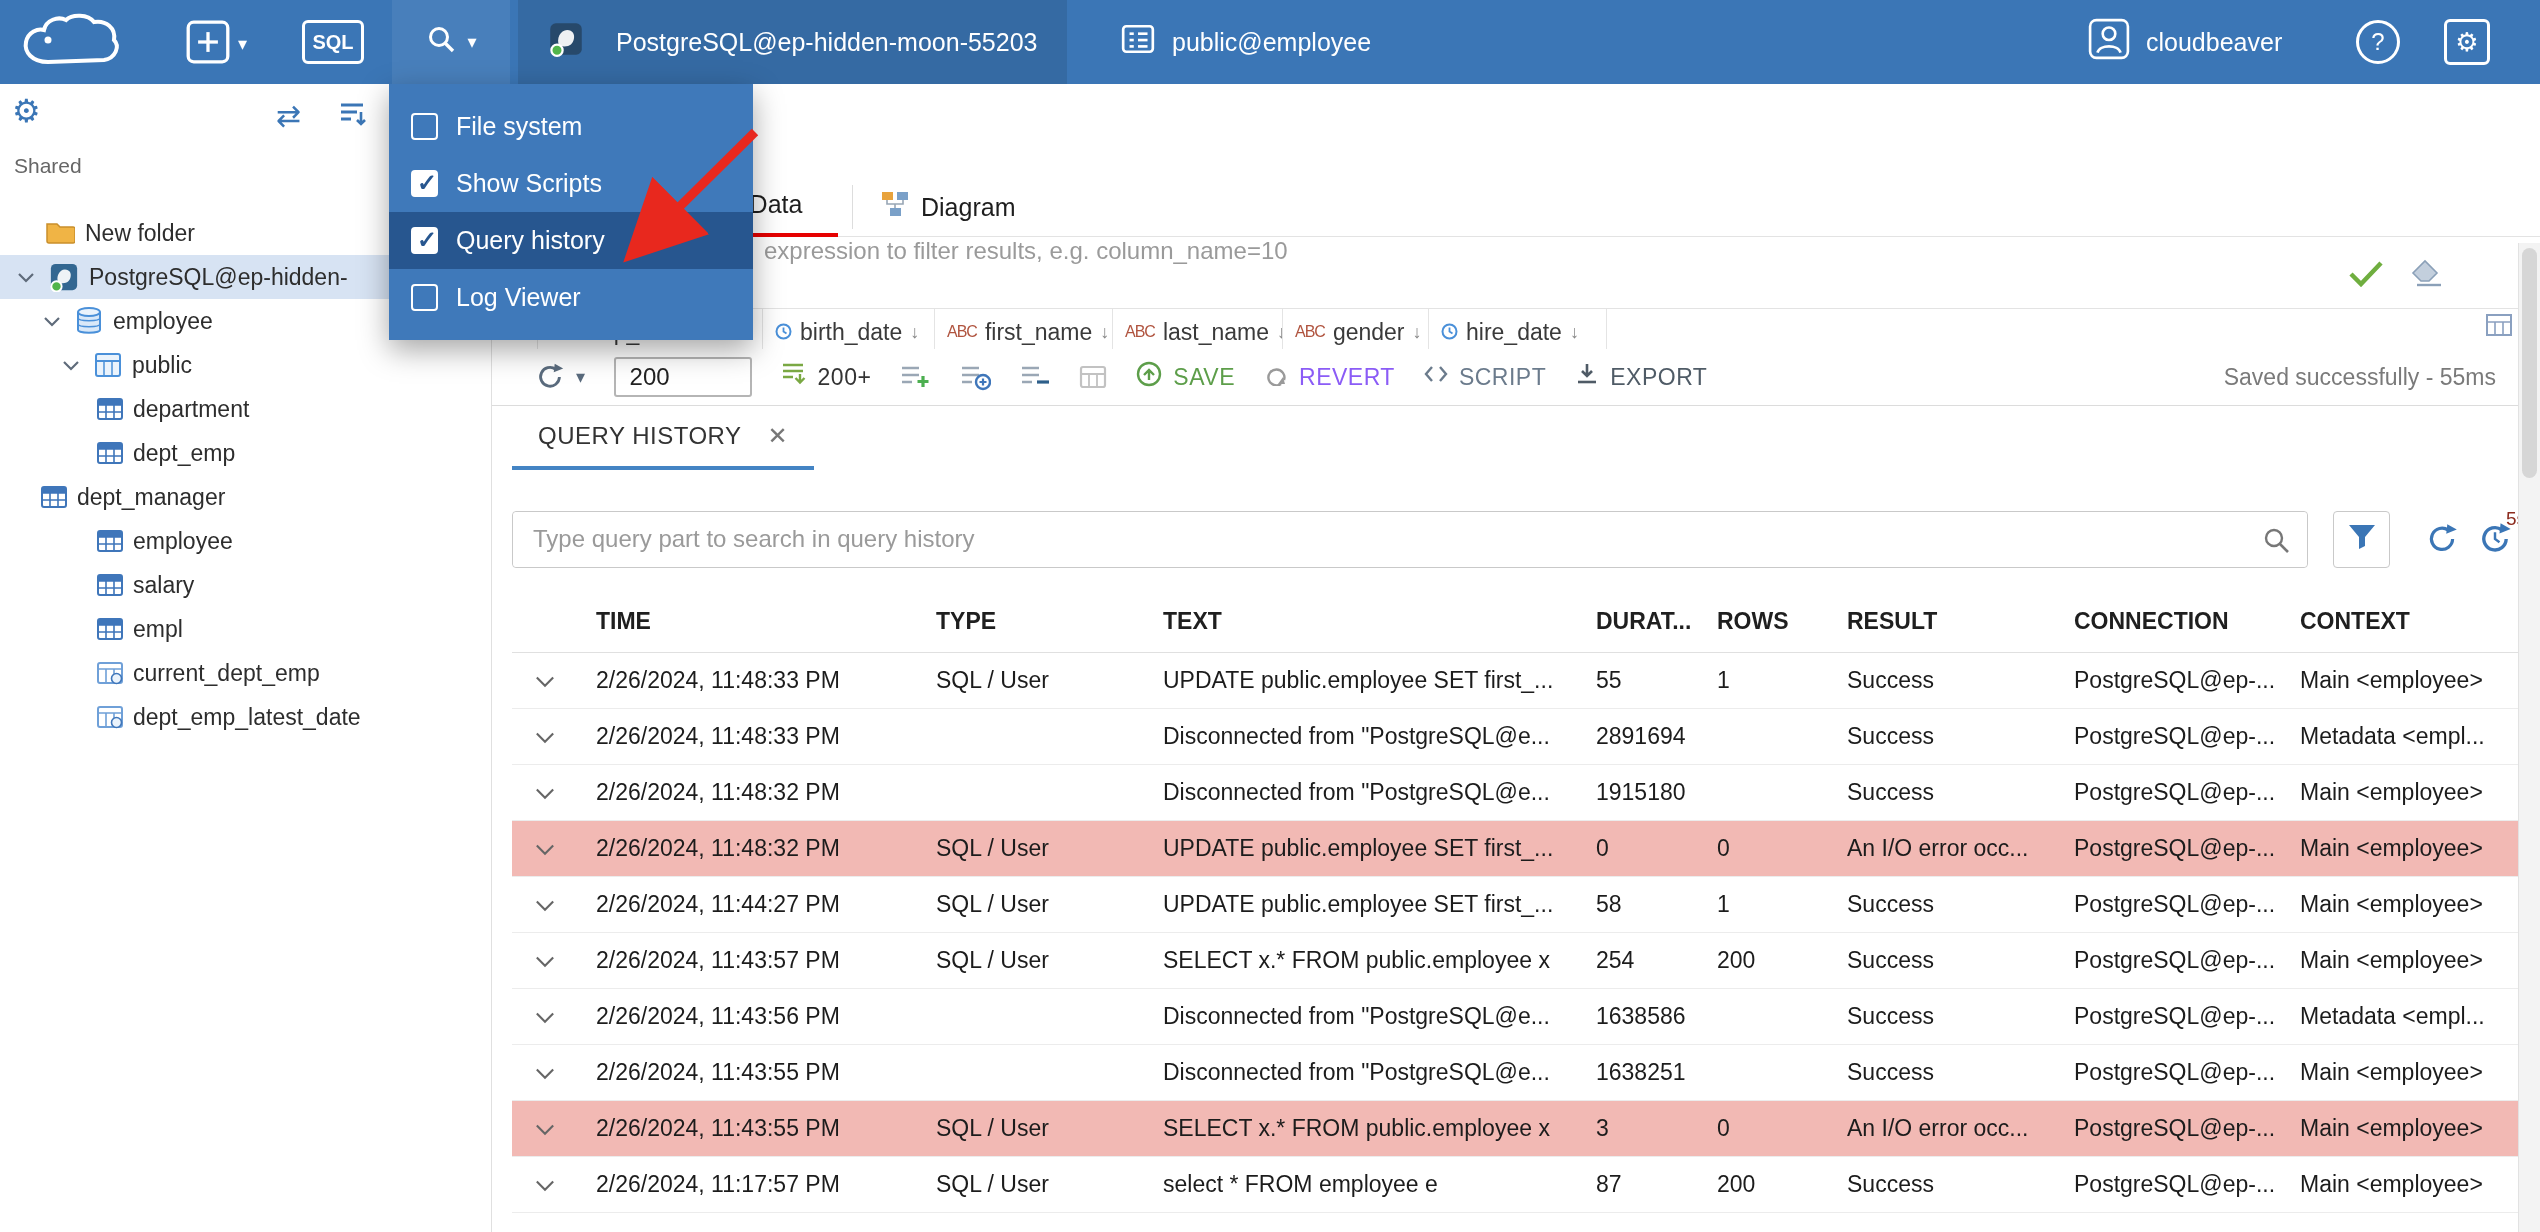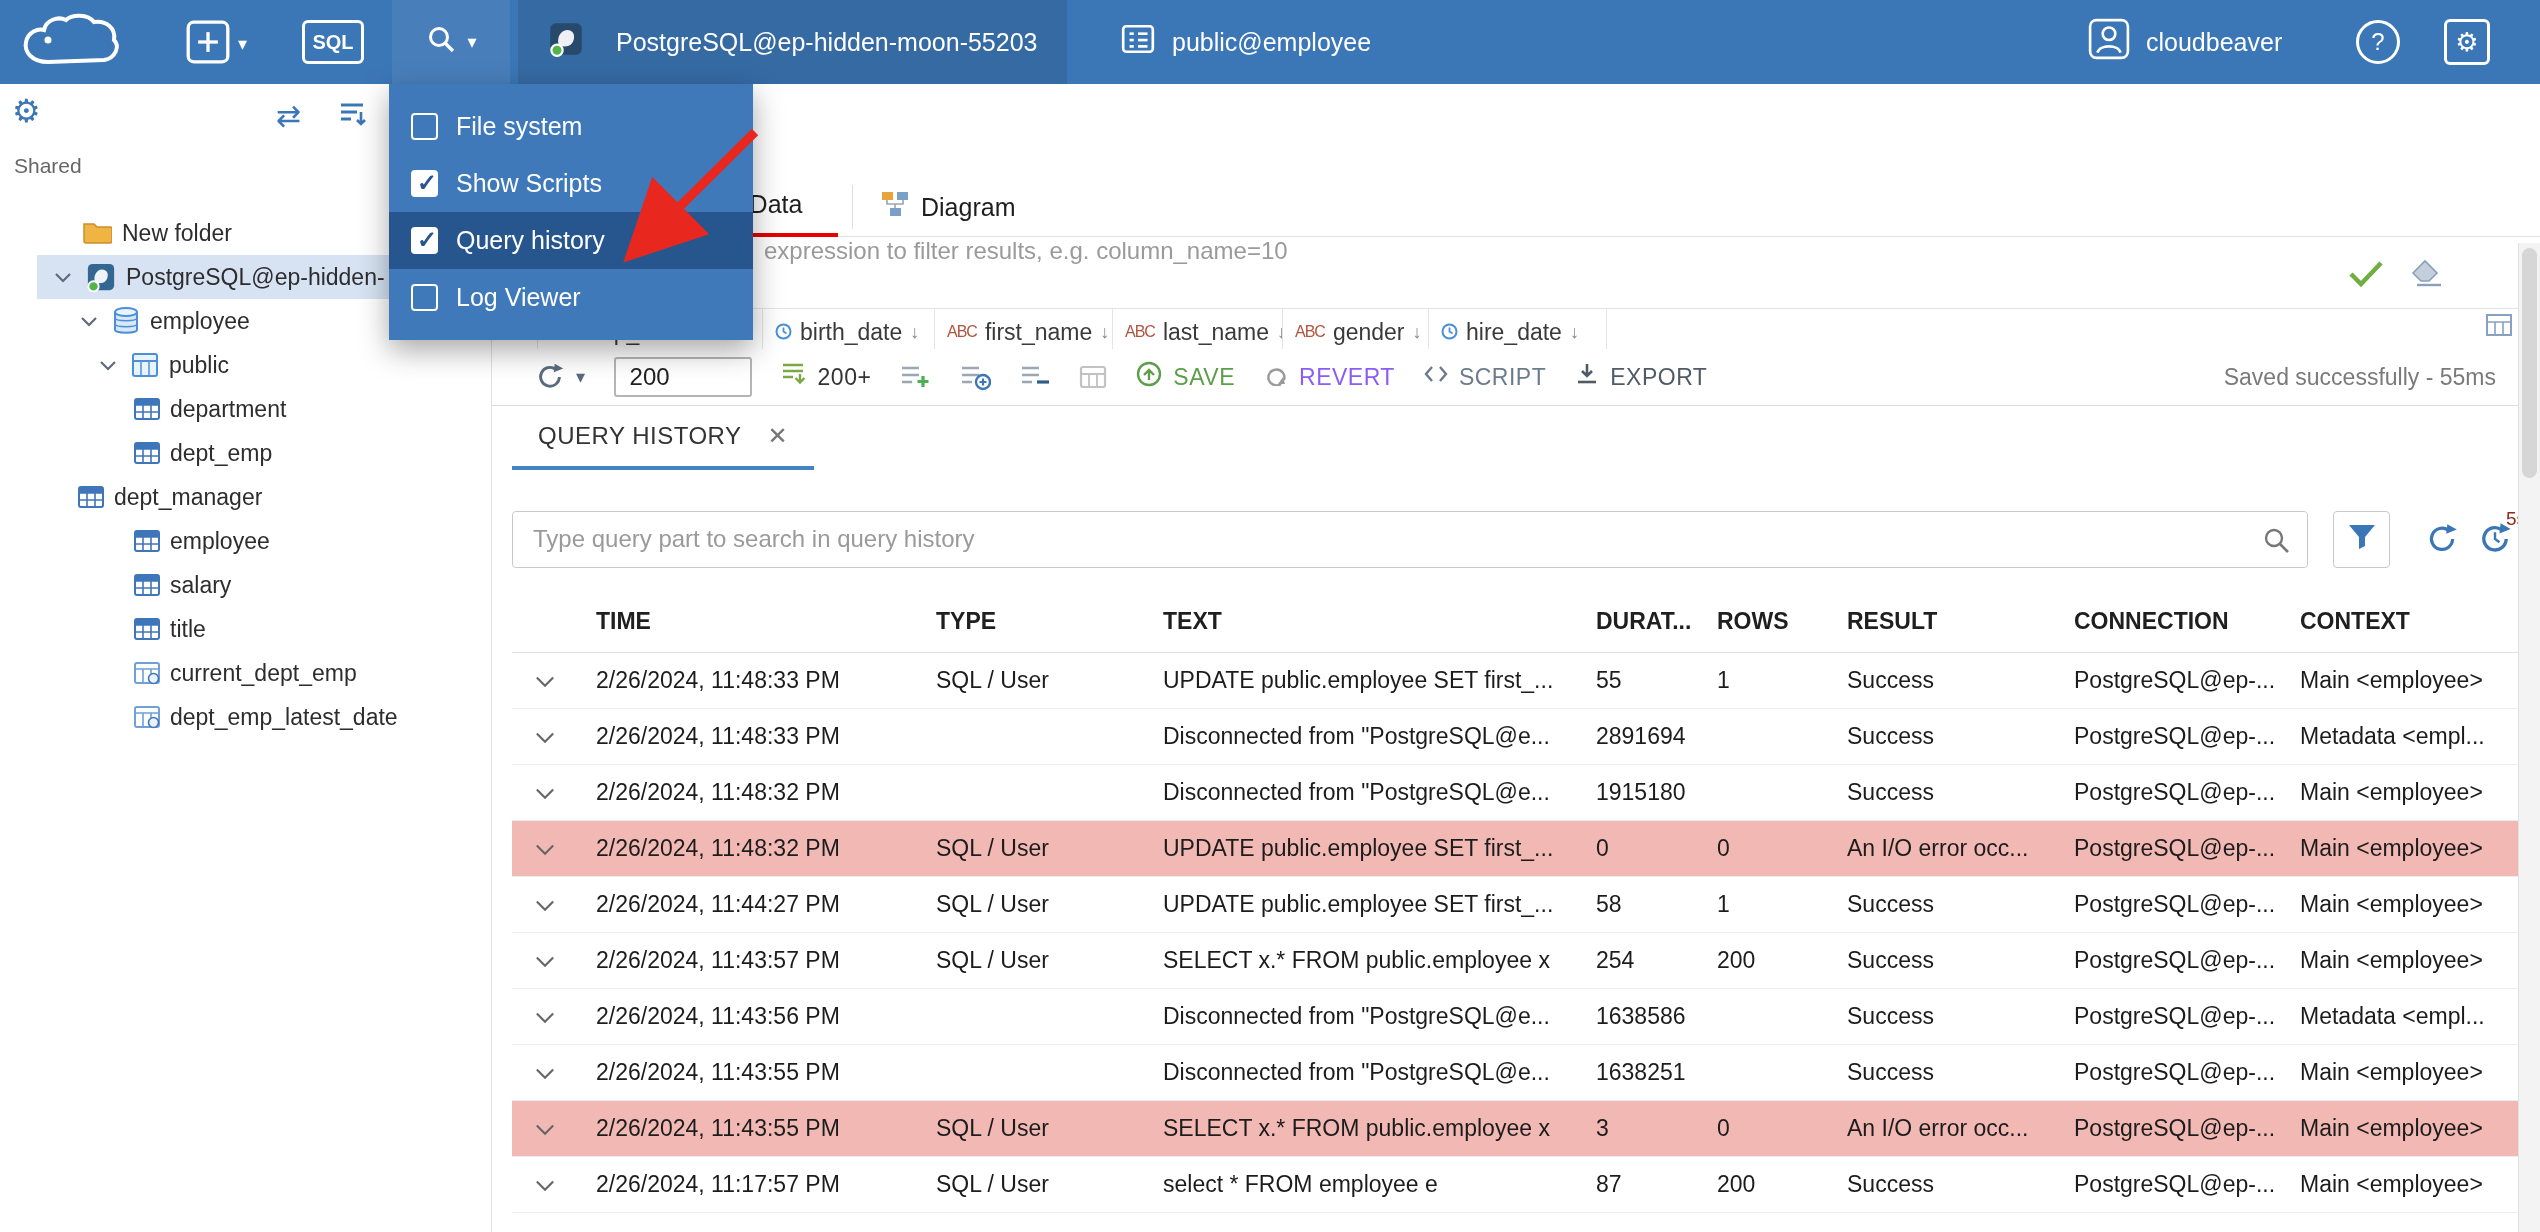--- a/index.html
+++ b/index.html
@@ -43,21 +43,21 @@
 
   
   .sidebar{position:absolute;left:0;top:84px;width:492px;bottom:0;background:#fff;
     border-right:1px solid #e0e0e0;z-index:5;overflow:hidden;}
   .sb-gear{position:absolute;left:12px;top:8px;font-size:32px;color:#3b76b6;cursor:pointer;}
   .sb-tools{position:absolute;left:276px;top:14px;display:flex;gap:36px;align-items:center;}
   .sb-swap{font-size:30px;color:#3b76b6;cursor:pointer;}
   .sb-section{position:absolute;left:14px;top:70px;font-size:21px;color:#666;}
   .tree{position:absolute;left:0;right:0;top:127px;}
   .tree-row{height:44px;display:flex;align-items:center;gap:10px;font-size:23px;color:#2d2d2d;
-    white-space:nowrap;cursor:pointer;overflow:hidden;margin-left:37px;}
+    white-space:nowrap;cursor:pointer;overflow:hidden;}
   .tree-row.selected{background:#d7e3f3;}
   .expander{width:26px;display:flex;justify-content:center;flex:0 0 auto;}
   .ticon{display:flex;align-items:center;flex:0 0 auto;}
 
   
   .main{position:absolute;left:492px;top:84px;right:0;bottom:0;background:#fff;}
   .main>*{position:absolute;}
   .obj-tabs{top:91px;left:0;right:0;height:62px;border-bottom:1px solid #e3e3e3;}
   .tab-data{position:absolute;left:222px;top:0;width:124px;height:62px;display:flex;align-items:center;
     justify-content:center;font-size:25px;color:#1e1e1e;border-bottom:4px solid #e60000;cursor:pointer;}
@@ -347,21 +347,21 @@
         <span class="tlabel">salary</span>
       </div>
       <div class="tree-row" style="padding-left:97px">
         <span class="ticon">
           <svg width="26" height="24" viewBox="0 0 26 24">
               <rect x="1" y="2" width="24" height="20" rx="2" fill="#fff" stroke="#3f76ba" stroke-width="2"></rect>
               <rect x="1" y="2" width="24" height="6" fill="#3f76ba"></rect>
               <path d="M1 8 h24 M9 8 v14 M17 8 v14 M1 15 h24" stroke="#3f76ba" stroke-width="1.6" fill="none"></path>
             </svg>
         </span>
-        <span class="tlabel">title</span>
+        <span class="tlabel">empl</span>
       </div>
       <div class="tree-row" style="padding-left:97px">
         <span class="ticon">
           <svg width="26" height="24" viewBox="0 0 26 24">
               <rect x="1" y="2" width="24" height="20" rx="2" fill="#fff" stroke="#6fa0d8" stroke-width="2"></rect>
               <path d="M1 8 h24 M9 8 v14 M17 8 v14" stroke="#6fa0d8" stroke-width="1.6" fill="none"></path>
               <circle cx="19.5" cy="17.5" r="5" fill="#eaf3fc" stroke="#3f76ba" stroke-width="1.6"></circle>
             </svg>
         </span>
         <span class="tlabel">current_dept_emp</span>

